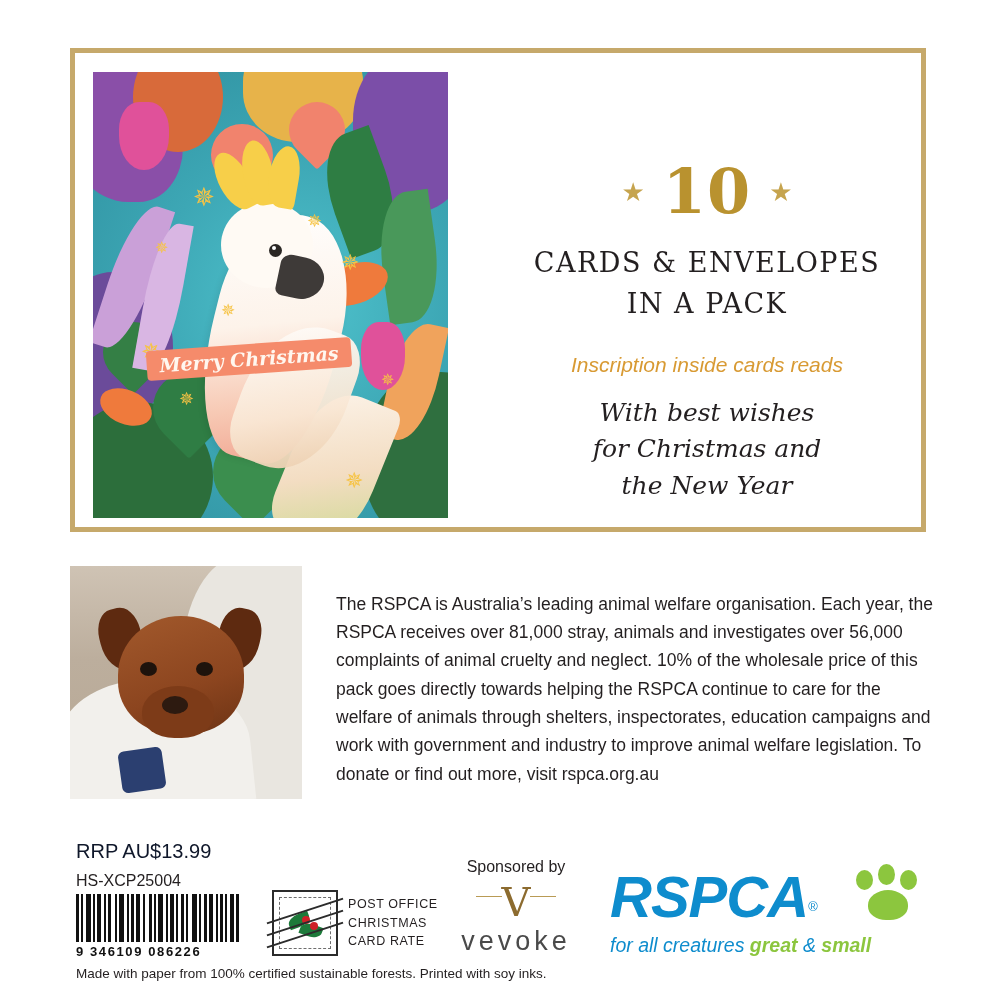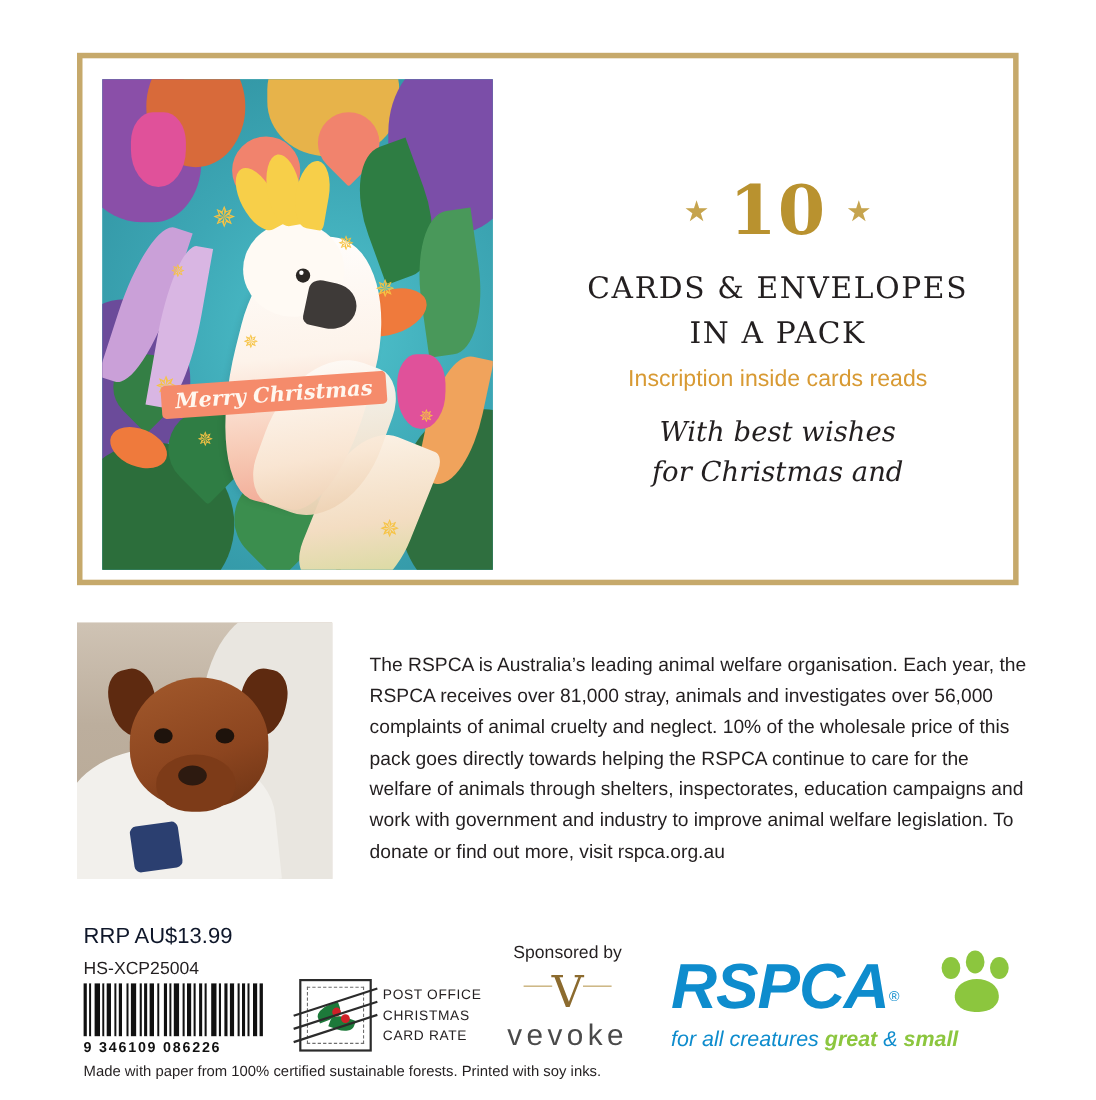--- a/index.html
+++ b/index.html
@@ -208,21 +208,22 @@
   .cards-line2 {
     font-family: "DejaVu Serif", serif;
     font-size: 27px;
     letter-spacing: 1.5px;
     color: #231f20;
     margin-top: 10px;
   }
   .inscription-label {
     font-size: 21px;
     color: #d89a33;
-    margin-top: 14px;
+    margin-top: 34px;
+    font-style: italic;
   }
   .inscription-text {
     font-family: "DejaVu Serif", serif;
     font-style: italic;
     font-size: 25px;
     line-height: 1.45;
     color: #231f20;
     margin-top: 18px;
   }
 
@@ -569,20 +570,21 @@
       <span class="count-star">★</span>
       <span class="count-number">10</span>
       <span class="count-star">★</span>
     </div>
     <div class="cards-line1">CARDS &amp; ENVELOPES</div>
     <div class="cards-line2">IN A PACK</div>
     <div class="inscription-label">Inscription inside cards reads</div>
     <div class="inscription-text">
       <div>With best wishes</div>
       <div>for Christmas and</div>
+      <div>the New Year</div>
     </div>
   </div>
 </div>
 
 <div class="puppy-photo">
   <div class="puppy-sky"></div>
   <div class="puppy-shirt2"></div>
   <div class="puppy-shirt"></div>
   <div class="puppy-ear left"></div>
   <div class="puppy-ear right"></div>

